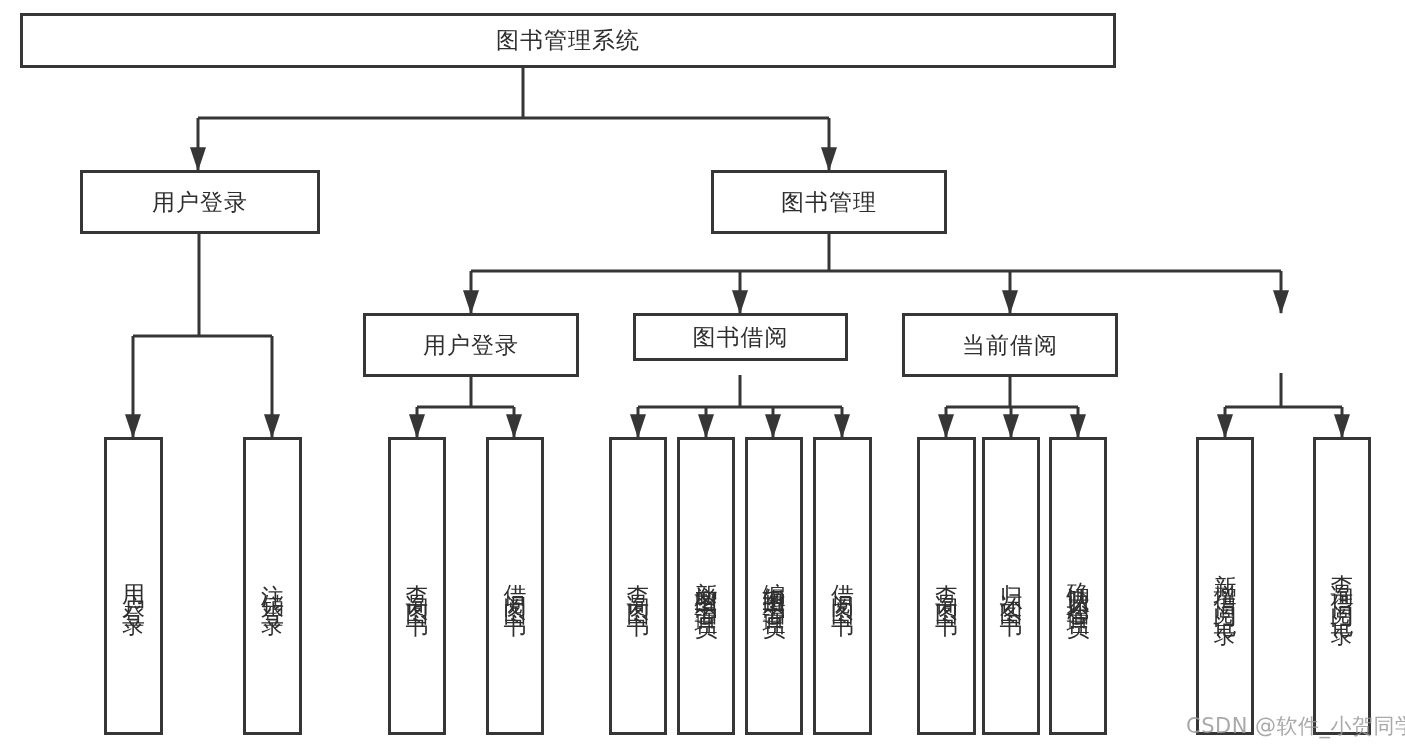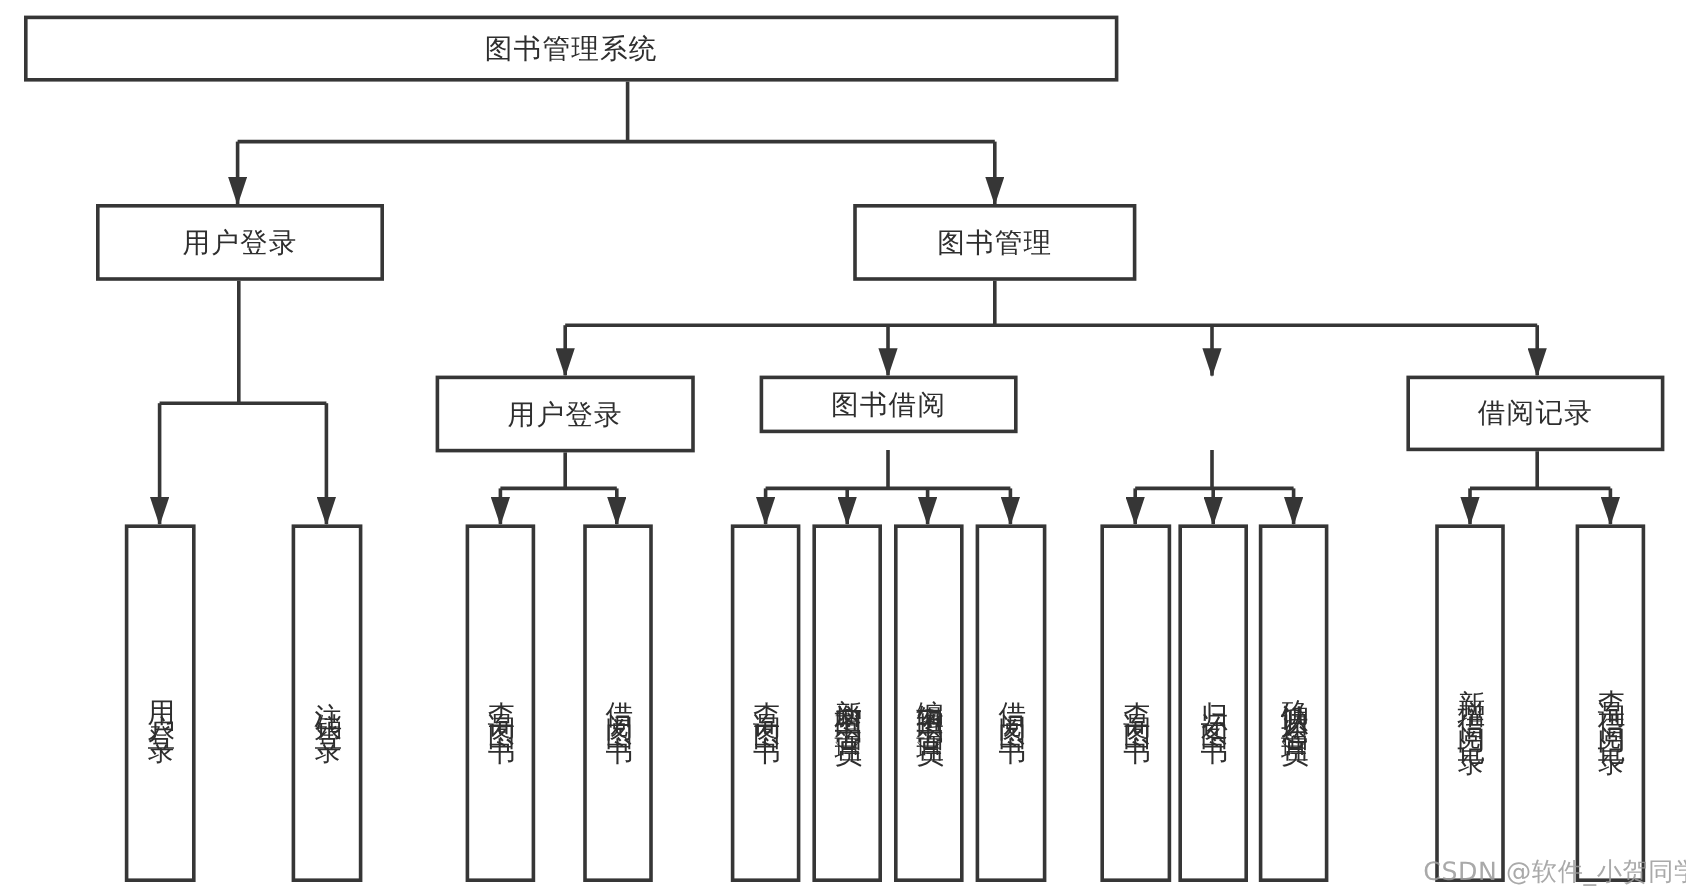--- a/index.html
+++ b/index.html
@@ -64,28 +64,28 @@
     <line class="line" x1="706" y1="407" x2="706" y2="437" marker-end="url(#arrow)"></line>
     <line class="line" x1="773" y1="407" x2="773" y2="437" marker-end="url(#arrow)"></line>
     <line class="line" x1="842" y1="407" x2="842" y2="437" marker-end="url(#arrow)"></line>
     <line class="line" x1="946" y1="407" x2="946" y2="437" marker-end="url(#arrow)"></line>
     <line class="line" x1="1011" y1="407" x2="1011" y2="437" marker-end="url(#arrow)"></line>
     <line class="line" x1="1078" y1="407" x2="1078" y2="437" marker-end="url(#arrow)"></line>
     <line class="line" x1="1225" y1="407" x2="1225" y2="437" marker-end="url(#arrow)"></line>
     <line class="line" x1="1342" y1="407" x2="1342" y2="437" marker-end="url(#arrow)"></line>
   </svg>
 
-  <div class="box h" style="left:20px;top:13px;width:912px;height:55px">图书管理系统</div>
+  <div class="box h" style="left:20px;top:13px;width:1096px;height:55px">图书管理系统</div>
 
   <div class="box h" style="left:80px;top:170px;width:240px;height:64px">用户登录</div>
   <div class="box h" style="left:711px;top:170px;width:236px;height:64px">图书管理</div>
 
   <div class="box h" style="left:363px;top:313px;width:216px;height:64px">用户登录</div>
   <div class="box h" style="left:633px;top:313px;width:215px;height:48px">图书借阅</div>
-  <div class="box h" style="left:1172px;top:313px;width:215px;height:63px">借阅记录</div>
+  <div class="box h" style="left:902px;top:313px;width:216px;height:64px">当前借阅</div>
 
   <div class="box v" style="left:104px;top:437px;width:59px;height:298px">
     <span>用户登录</span>
   </div>
   <div class="box v" style="left:243px;top:437px;width:59px;height:298px">
     <span>注销登录</span>
   </div>
 
   <div class="box v" style="left:388px;top:437px;width:58px;height:298px">
     <span>查询图书</span>

